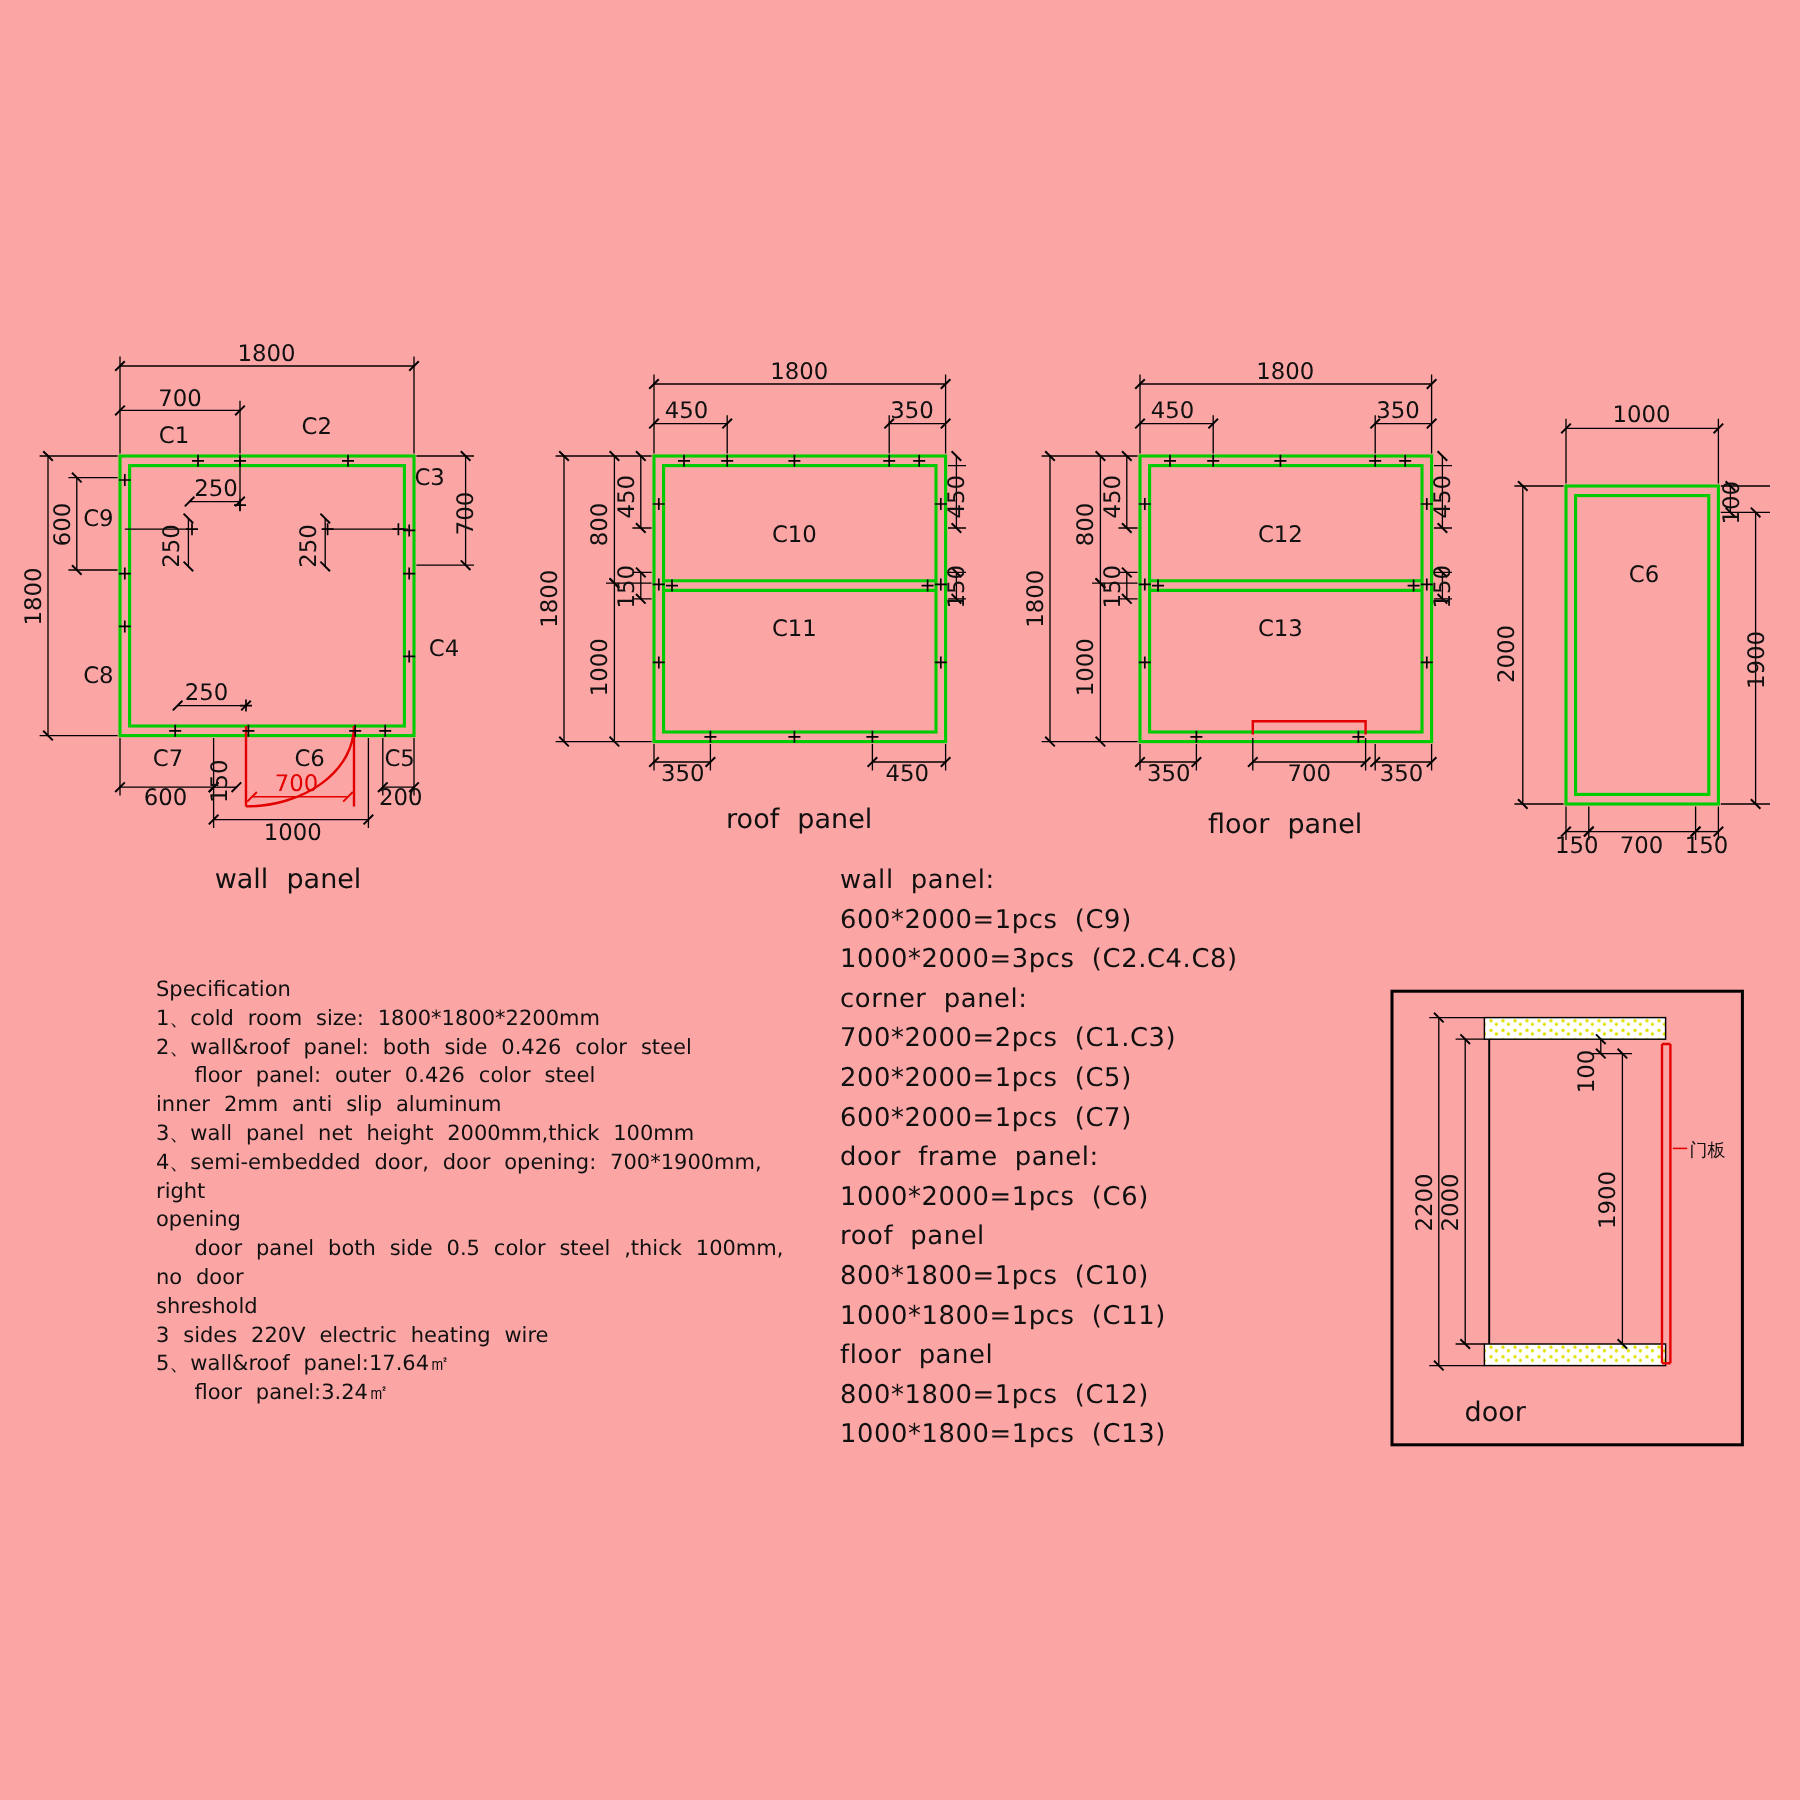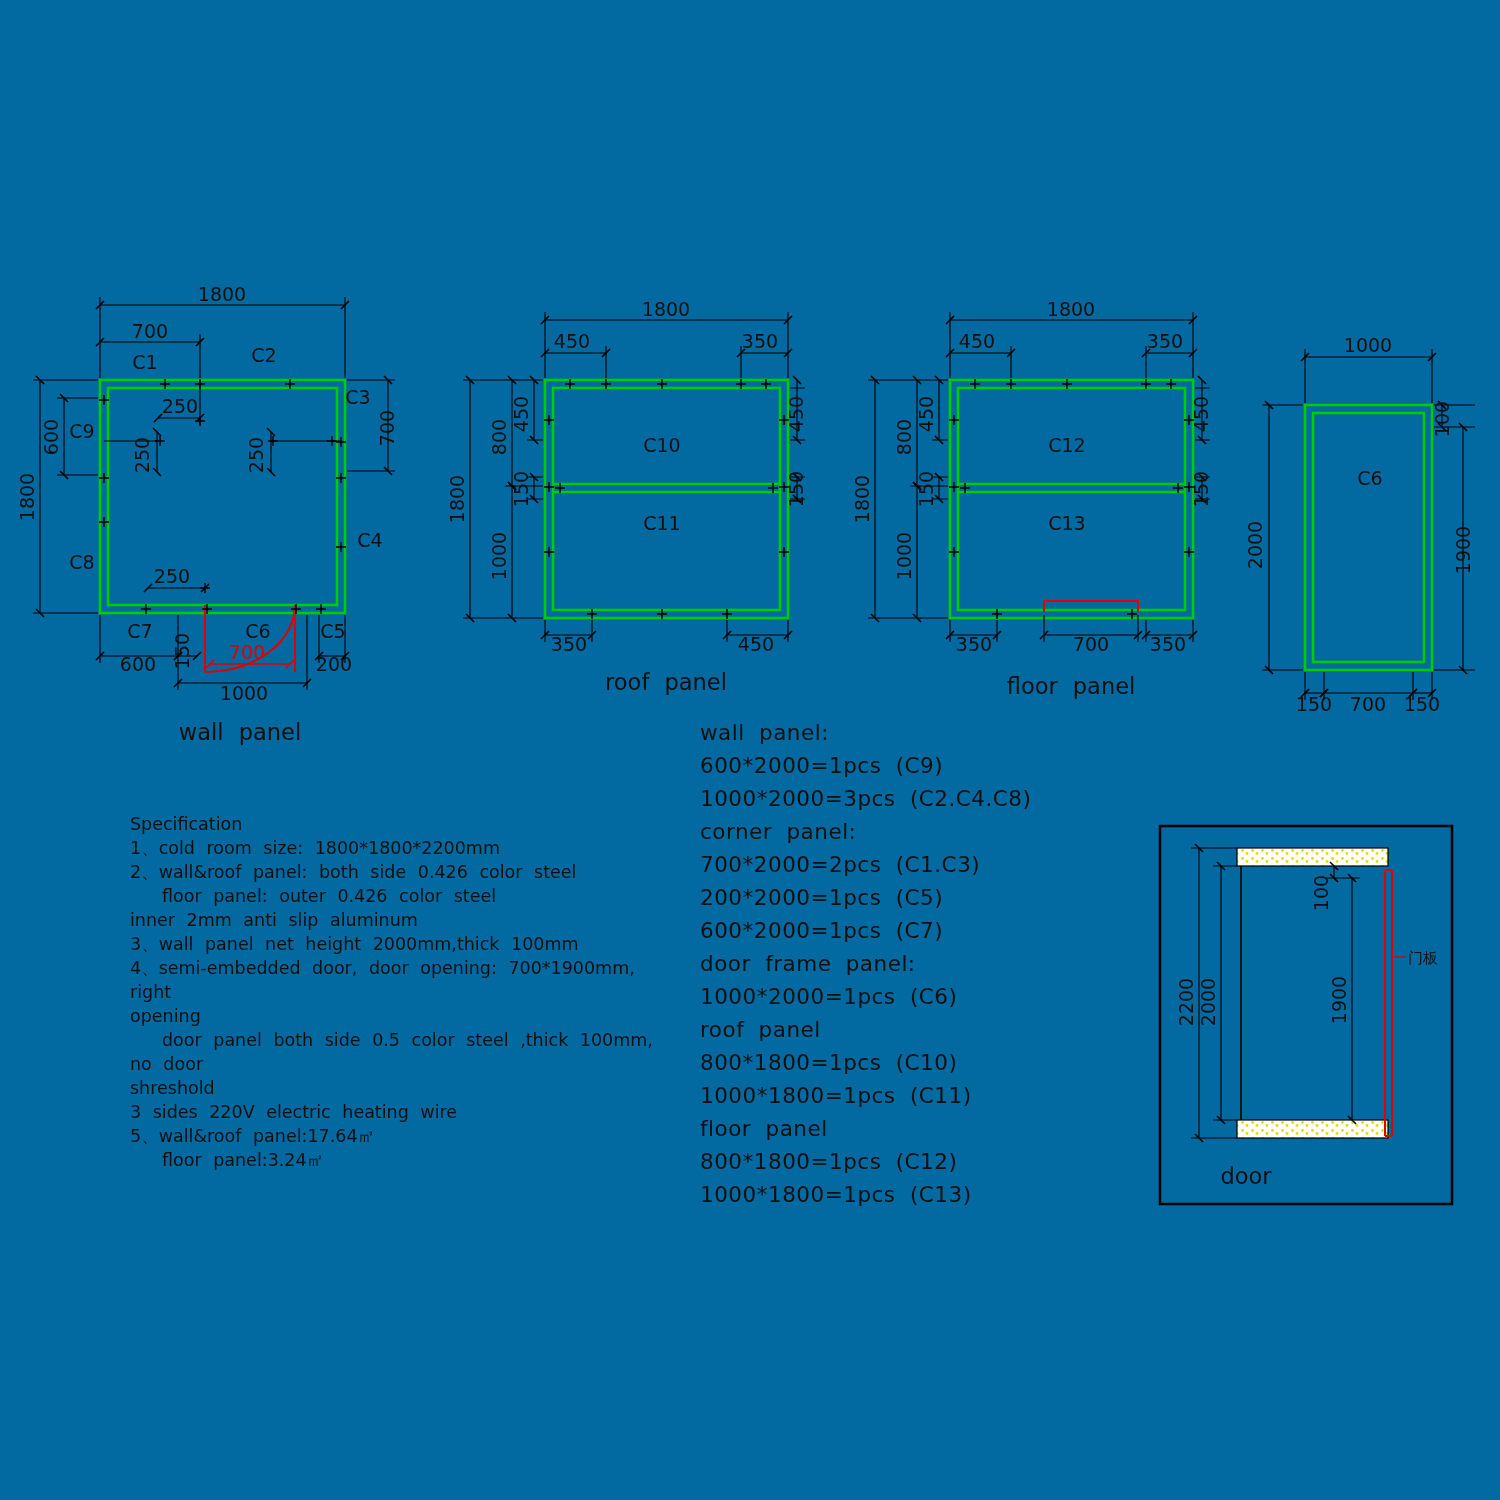--- a/index.html
+++ b/index.html
@@ -1,16 +1,16 @@
 <!DOCTYPE html>
 <html><head>
 <meta charset="utf-8">
 <style>
   html,body{margin:0;padding:0;background:#fff;}
-  .canvas{position:relative;width:1500px;height:1500px;background:#0369a1;overflow:hidden;}
+  .canvas{position:relative;width:1500px;height:1500px;background:#fca5a5;overflow:hidden;}
   svg{display:block;}
   text{font-family:"DejaVu Sans","Liberation Sans",sans-serif;fill:#101010;}
   .t19{font-size:19px;text-anchor:middle;}
   .t22{font-size:22.5px;text-anchor:middle;word-spacing:8px;}
   .t17{font-size:17.5px;word-spacing:6px;}
   .tl{font-size:21.5px;word-spacing:7px;letter-spacing:0.5px;}
   .red{fill:#e30000;}
   .g{stroke:#00cc00;stroke-width:2.6;fill:none;}
   .dl{stroke:#000;stroke-width:1.1;fill:none;}
   .r{stroke:#e30000;stroke-width:2;fill:none;}

